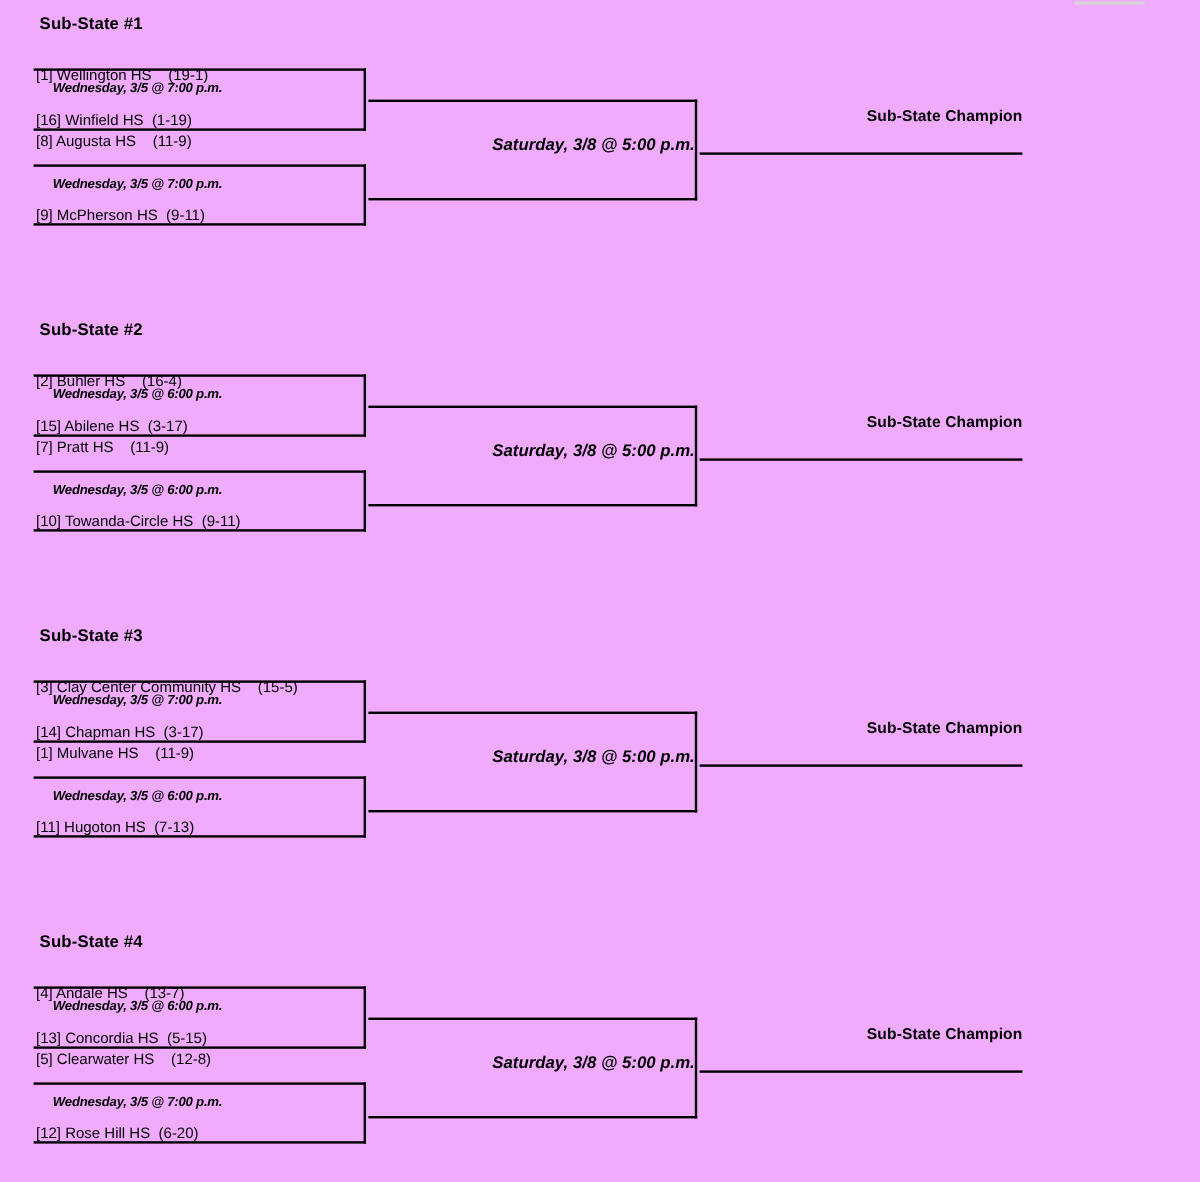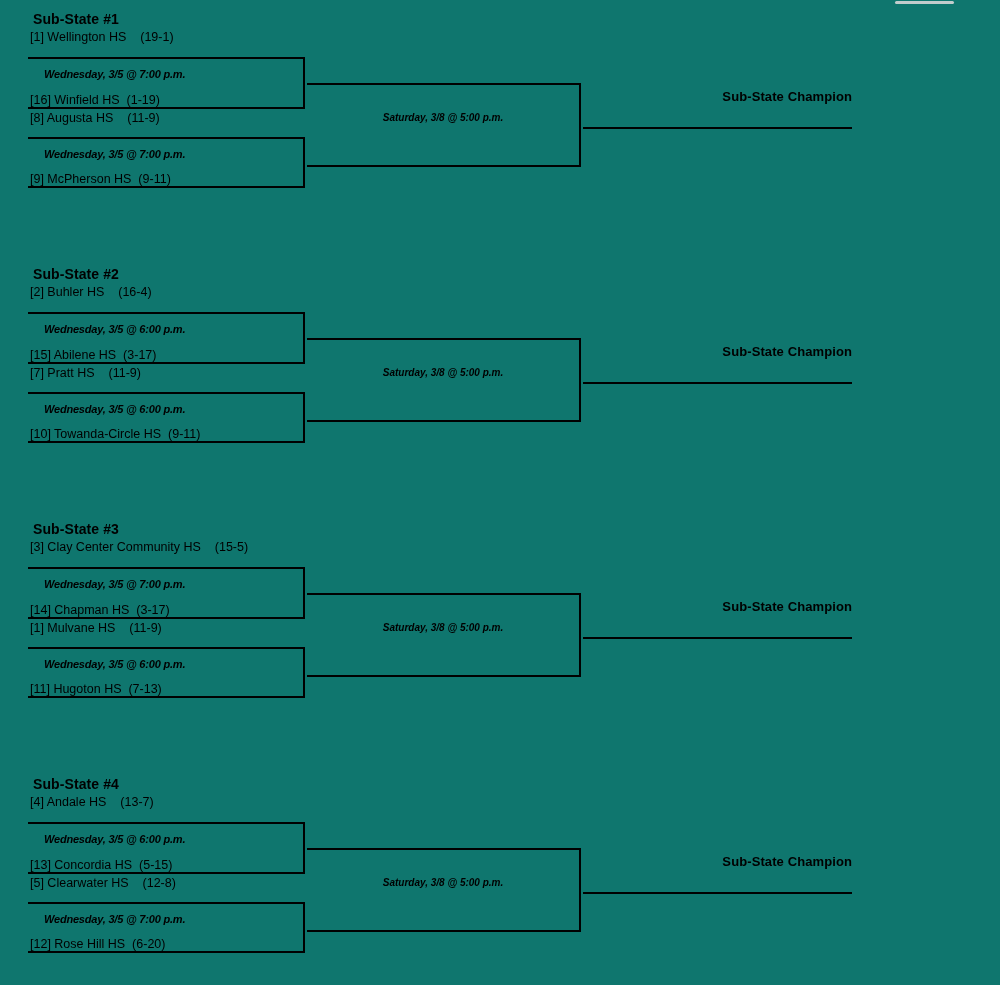--- a/index.html
+++ b/index.html
@@ -1,37 +1,37 @@
 <!DOCTYPE html>
 <html><head>
 <meta charset="utf-8">
 <style>
   html,body{margin:0;padding:0;background:#ffffff;}
   .page{
-    position:relative;width:1000px;height:985px;background:#0f766e;overflow:hidden;
+    position:relative;width:1000px;height:985px;background:#f0abfc;overflow:hidden;
     font-family:"Liberation Sans","DejaVu Sans",sans-serif;color:#000;
   }
   .bracket{position:absolute;left:0;width:1000px;height:255px;}
   .title{position:absolute;left:33px;top:0;font-size:14px;font-weight:bold;letter-spacing:.1px;white-space:pre;}
   .team{position:absolute;left:30px;font-size:12.5px;line-height:13px;white-space:pre;}
-  .tA{top:20px}
+  .tA{top:46px}
   .tB{top:83px}
   .tC{top:101px}
   .tD{top:162px}
   .game{position:absolute;left:28px;width:277px;box-sizing:border-box;
     border:2px solid #000;border-left:none;background:transparent;}
   .g1{top:46px;height:52px}
   .g2{top:126px;height:51px}
   .sched{position:absolute;left:28px;top:57px;width:277px;box-sizing:border-box;padding-left:16px;
     text-align:left;font-size:11px;font-weight:bold;font-style:italic;letter-spacing:-.2px;white-space:pre;}
   .s2{top:137px}
   .finalbox{position:absolute;left:307px;top:72px;width:274px;height:84px;box-sizing:border-box;
     border:2px solid #000;border-left:none;}
-  .fsched{position:absolute;left:307px;top:101px;width:272px;text-align:center;
-    font-size:10px;font-weight:bold;font-style:italic;white-space:pre;}
+  .fsched{position:absolute;left:307px;top:101px;width:272px;text-align:right;
+    font-size:14px;font-weight:bold;font-style:italic;white-space:pre;}
   .champ{position:absolute;left:583px;top:78px;width:269px;text-align:right;
     font-size:13px;font-weight:bold;letter-spacing:.1px;white-space:pre;}
   .champline{position:absolute;left:583px;top:116px;width:269px;height:0;border-top:2px solid #000;}
   .artifact{position:absolute;left:895px;top:1px;width:59px;height:3px;background:#d6d6d6;border-radius:2px;opacity:.9;}
 </style>
 </head>
 <body>
 
 <div class="page">
 

